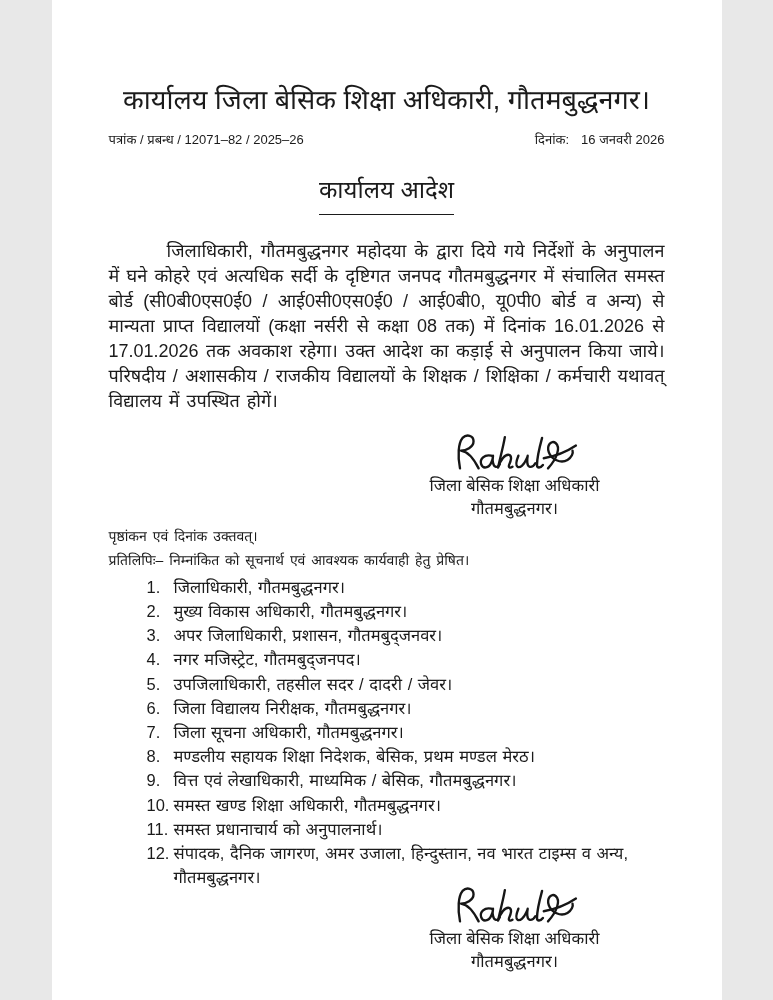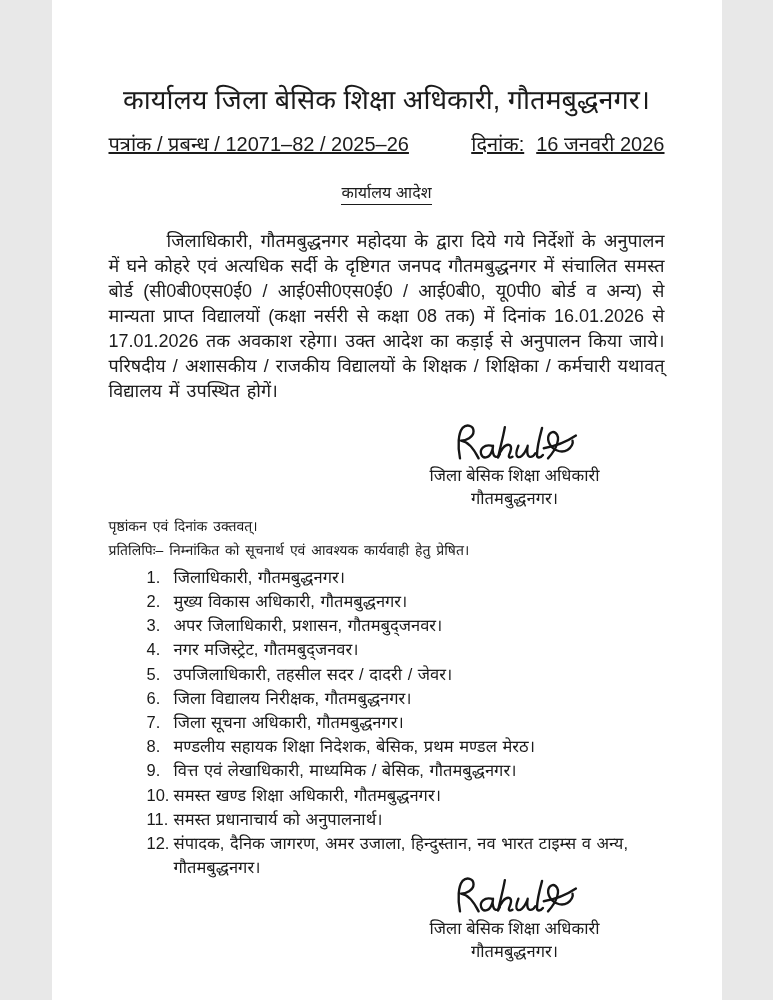--- a/index.html
+++ b/index.html
@@ -18,30 +18,29 @@
     text-align: center;
     font-size: 27px;
     line-height: 1.25;
     white-space: nowrap;
   }
   .ref-row {
     display: flex;
     justify-content: space-between;
     align-items: baseline;
     margin-top: 12px;
-    font-size: 20px;
-    text-decoration: underline;
+    font-size: 13px;
   }
   .date-wrap { display: flex; gap: 12px; }
   .order-heading-wrap { text-align: center; margin-top: 24px; }
   .order-heading {
     display: inline-block;
-    font-size: 16px;
+    font-size: 24px;
     border-bottom: 1.5px solid #1b1b1b;
-    padding-bottom: 1px;
+    padding-bottom: 9px;
   }
   .body-para {
     margin-top: 24px;
     font-size: 18px;
     line-height: 25px;
     text-align: justify;
     text-align-last: left;
     text-indent: 58px;
     word-spacing: 2px;
   }
@@ -123,21 +122,21 @@
     <li>
         <span class="num">2.</span>
         <span>मुख्य विकास अधिकारी, गौतमबुद्धनगर।</span>
       </li>
     <li>
         <span class="num">3.</span>
         <span>अपर जिलाधिकारी, प्रशासन, गौतमबुद्जनवर।</span>
       </li>
     <li>
         <span class="num">4.</span>
-        <span>नगर मजिस्ट्रेट, गौतमबुद्जनवर।</span>
+        <span>नगर मजिस्ट्रेट, गौतमबुद्जनपद।</span>
       </li>
     <li>
         <span class="num">5.</span>
         <span>उपजिलाधिकारी, तहसील सदर / दादरी / जेवर।</span>
       </li>
     <li>
         <span class="num">6.</span>
         <span>जिला विद्यालय निरीक्षक, गौतमबुद्धनगर।</span>
       </li>
     <li>

